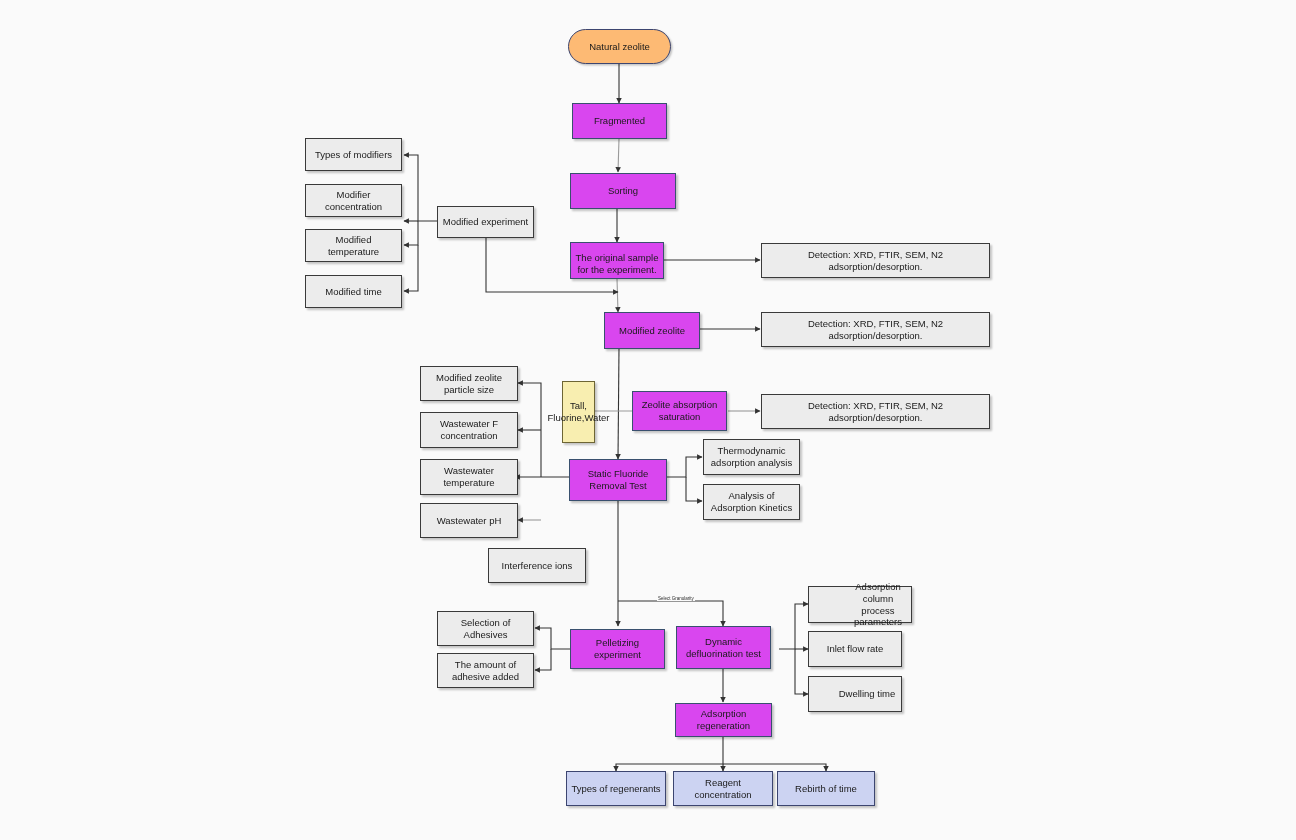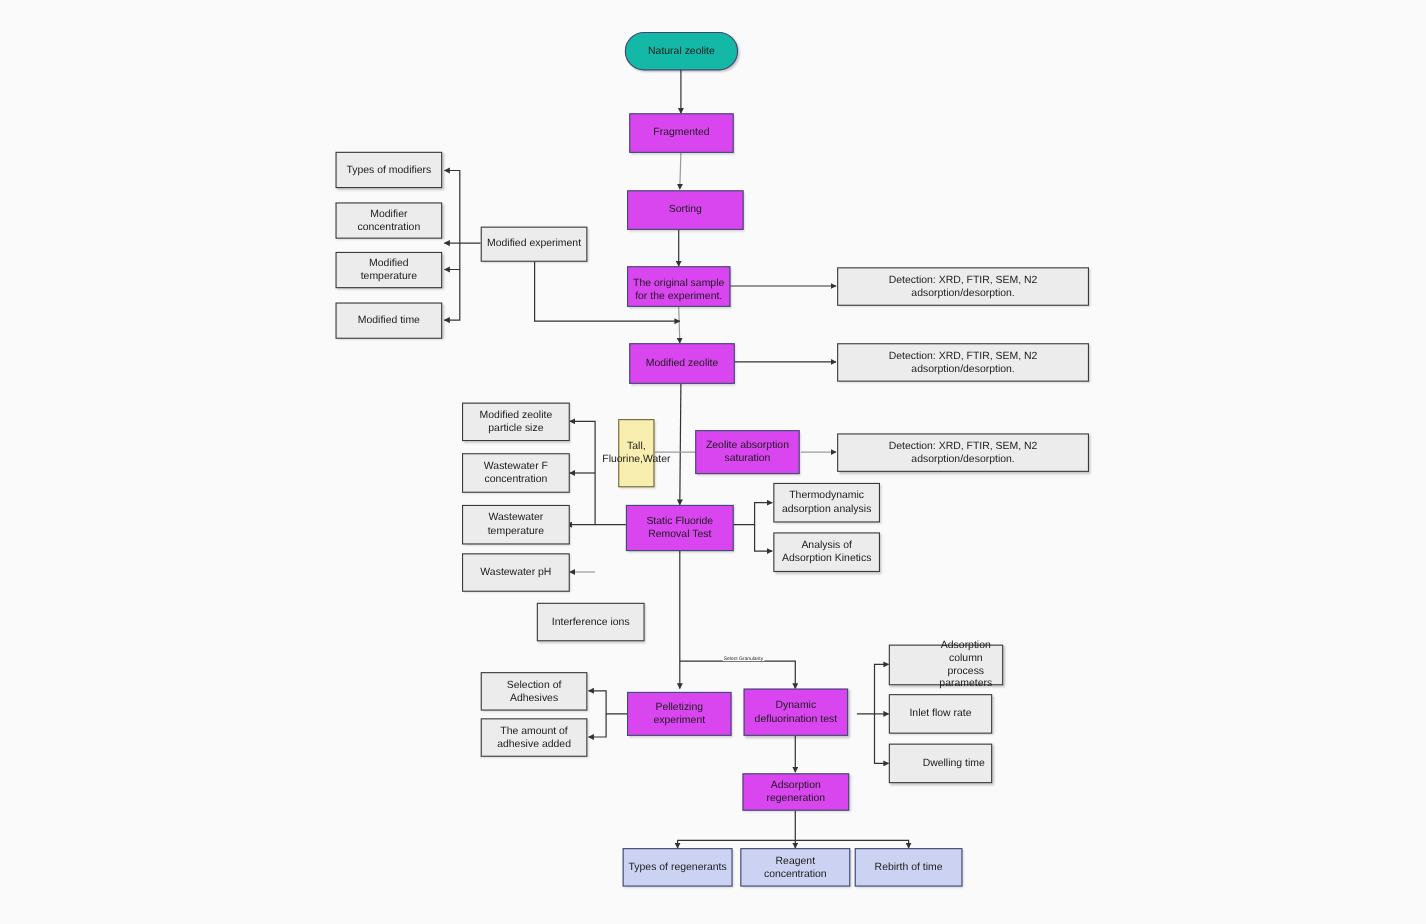--- a/index.html
+++ b/index.html
@@ -39,21 +39,21 @@
     color: #1a1a1a;
     padding: 2px 4px;
     border: 1px solid #3a3a3a;
     box-shadow: 1.5px 1.5px 2px rgba(0,0,0,0.22);
   }
   .node span { display: block; }
   .n-blue   { background: #d946ef; border-color: #39506e; }
   .n-blue2  { background: #ccd3f2; border-color: #3c4570; }
   .n-gray   { background: #ececec; border-color: #3a3a3a; }
   .n-yellow { background: #f8eeb0; border-color: #6d6534; }
-  .n-start  { background: #14b8a6; border-color: #3c4570; border-radius: 22px; }
+  .n-start  { background: #fdba74; border-color: #3c4570; border-radius: 22px; }
   .edge-label {
     position: absolute;
     font-size: 4.5px;
     color: #2b2b2b;
     background: #fafafa;
     padding: 0 1px;
     white-space: nowrap;
   }
 </style>
 </head>
@@ -126,21 +126,21 @@
   </div>
 
   <div class="node n-blue" style="left:570px; top:173px; width:106px; height:36px;">
     <span>Sorting</span>
   </div>
 
   <div class="node n-blue" style="left:570px; top:242px; width:94px; height:37px;align-items:flex-end;">
     <span>The original sample for the experiment.</span>
   </div>
 
-  <div class="node n-blue" style="left:572px; top:312px; width:96px; height:37px;">
+  <div class="node n-blue" style="left:604px; top:312px; width:96px; height:37px;">
     <span>Modified zeolite</span>
   </div>
 
   <div class="node n-gray" style="left:437px; top:206px; width:97px; height:32px;">
     <span>Modified experiment</span>
   </div>
 
   <div class="node n-gray" style="left:305px; top:138px; width:97px; height:33px;">
     <span>Types of modifiers</span>
   </div>

